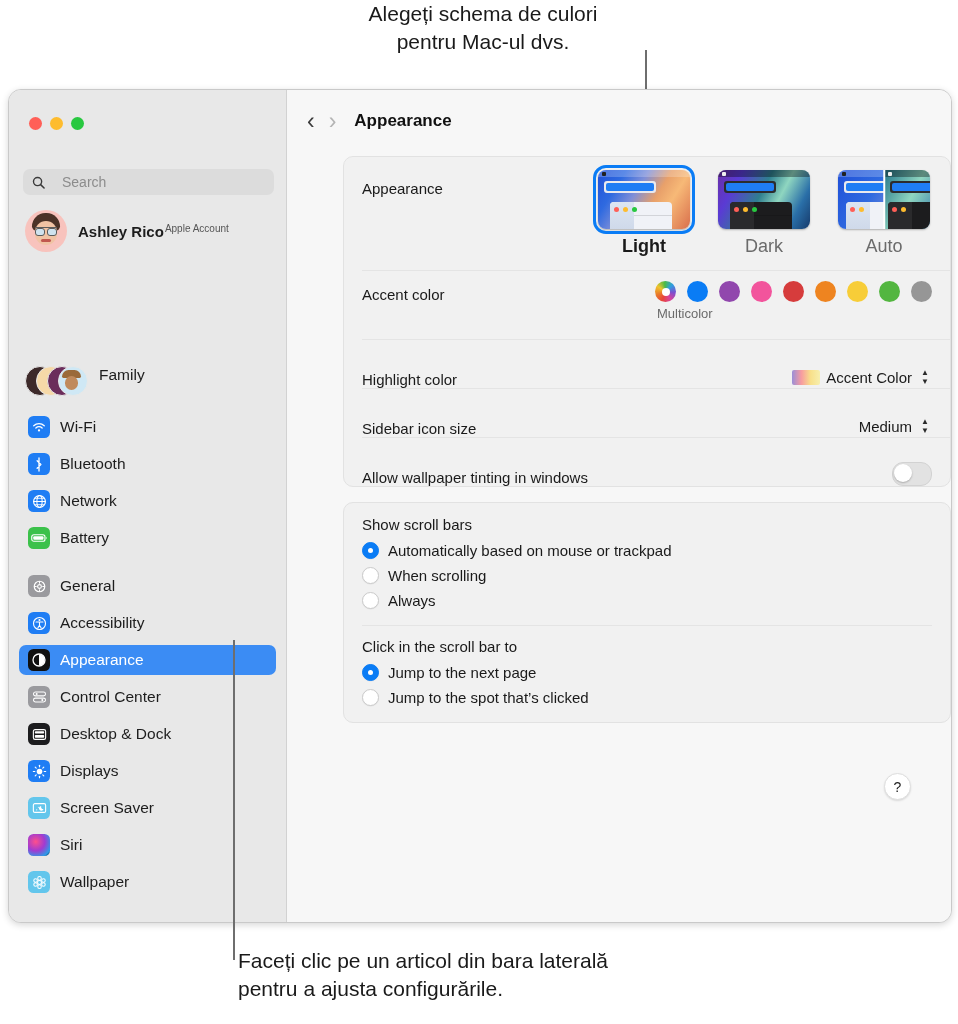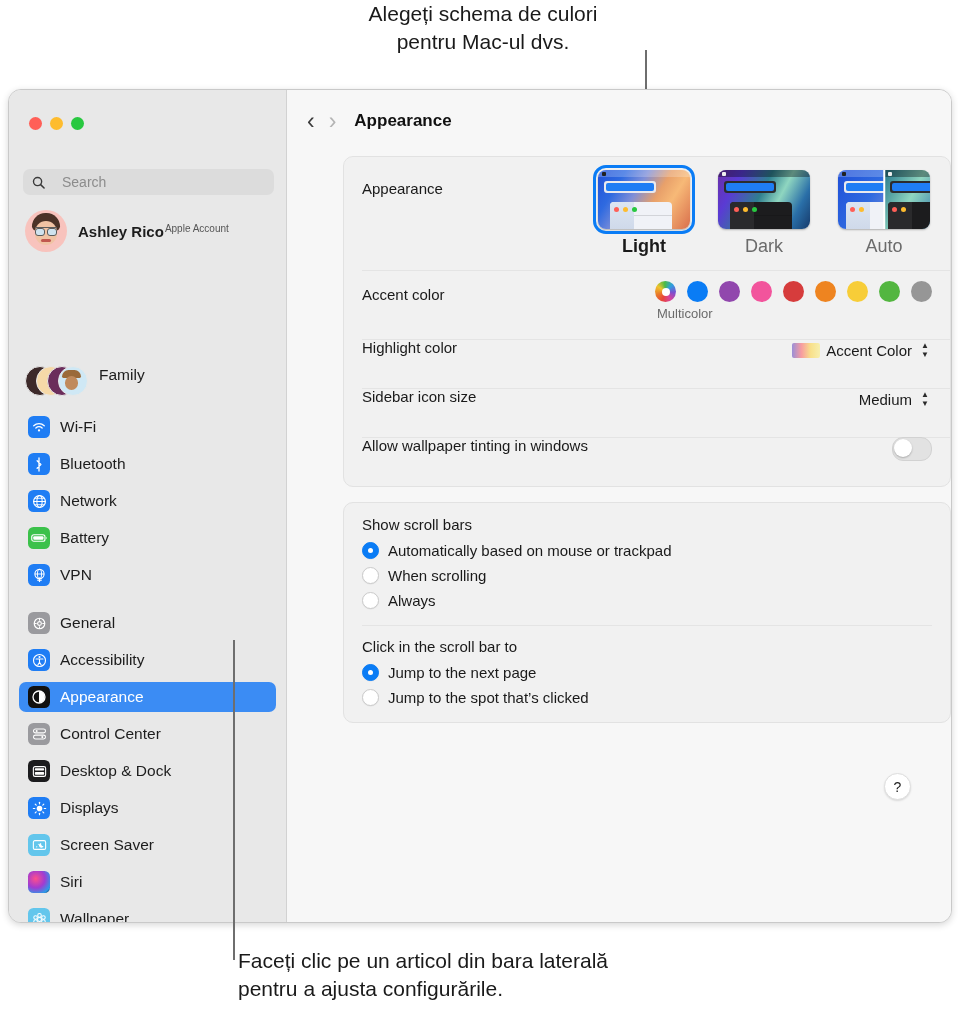--- a/index.html
+++ b/index.html
@@ -109,21 +109,21 @@
   .chev.fwd{color:#b4b4b4;}
   #pane-title{font-size:17px;font-weight:bold;margin-left:4px;color:#111;}
 
   .card{
     margin:0 28px 0 28px;background:#f1f1f1;
     border:1px solid #e2e2e2;border-radius:10px;
   }
   #card1{position:absolute;left:28px;top:66px;width:606px;}
   #card2{position:absolute;left:28px;top:412px;width:606px;}
 
-  .row{display:flex;align-items:flex-start;padding:0 18px;min-height:49px;position:relative;}
+  .row{display:flex;align-items:flex-end;padding:0 18px;min-height:49px;position:relative;}
   .row + .row:before{content:"";position:absolute;left:18px;right:0;top:0;height:1px;background:#e4e4e4;}
   .row-label{font-size:15px;color:#1a1a1a;flex:1;}
 
   
   #appearance-row{padding-top:13px;padding-bottom:13px;align-items:flex-start;}
   #appearance-row .row-label{padding-top:10px;}
   #thumbs{display:flex;gap:24px;}
   .thumb-wrap{display:flex;flex-direction:column;align-items:center;gap:7px;width:96px;}
   .thumb{width:92px;height:59px;border-radius:8px;overflow:hidden;position:relative;box-shadow:0 1px 2px rgba(0,0,0,.28);}
   .thumb-wrap.selected .thumb{outline:3.5px solid #0a7cf5;outline-offset:2.5px;}
@@ -273,32 +273,20 @@
       </div>
       <div class="nav-item">
         <span class="nav-icon ic-batt">
           <svg width="17" height="10" viewBox="0 0 18 10">
               <rect x=".8" y="1.6" width="14" height="6.8" rx="2.2" fill="none" stroke="#fff" stroke-width="1.2"></rect>
               <rect x="2.4" y="3.1" width="10.8" height="3.8" rx="1.2" fill="#fff"></rect>
               <path d="M16 3.8v2.4a1.4 1.4 0 000-2.4z" fill="#fff"></path>
             </svg>
         </span>
         <span>Battery</span>
-      </div>
-      <div class="nav-item">
-        <span class="nav-icon ic-vpn">
-          <svg width="15" height="15" viewBox="0 0 16 16">
-              <circle cx="8" cy="6.4" r="4.9" fill="none" stroke="#fff" stroke-width="1.2"></circle>
-              <ellipse cx="8" cy="6.4" rx="2.2" ry="4.9" fill="none" stroke="#fff" stroke-width="1"></ellipse>
-              <line x1="3.1" y1="6.4" x2="12.9" y2="6.4" stroke="#fff" stroke-width="1"></line>
-              <line x1="8" y1="10" x2="8" y2="15" stroke="#fff" stroke-width="1.3"></line>
-              <line x1="5.6" y1="13" x2="10.4" y2="13" stroke="#fff" stroke-width="1.3"></line>
-            </svg>
-        </span>
-        <span>VPN</span>
       </div>
 
       <div class="nav-gap"></div>
 
       <div class="nav-item">
         <span class="nav-icon ic-gen">
           <svg width="15" height="15" viewBox="0 0 16 16">
               <circle cx="8" cy="8" r="5.6" fill="none" stroke="#fff" stroke-width="1.3"></circle>
               <circle cx="8" cy="8" r="2" fill="none" stroke="#fff" stroke-width="1.2"></circle>
               <line x1="8" y1="2.4" x2="8" y2="5" stroke="#fff" stroke-width="1.1"></line>

